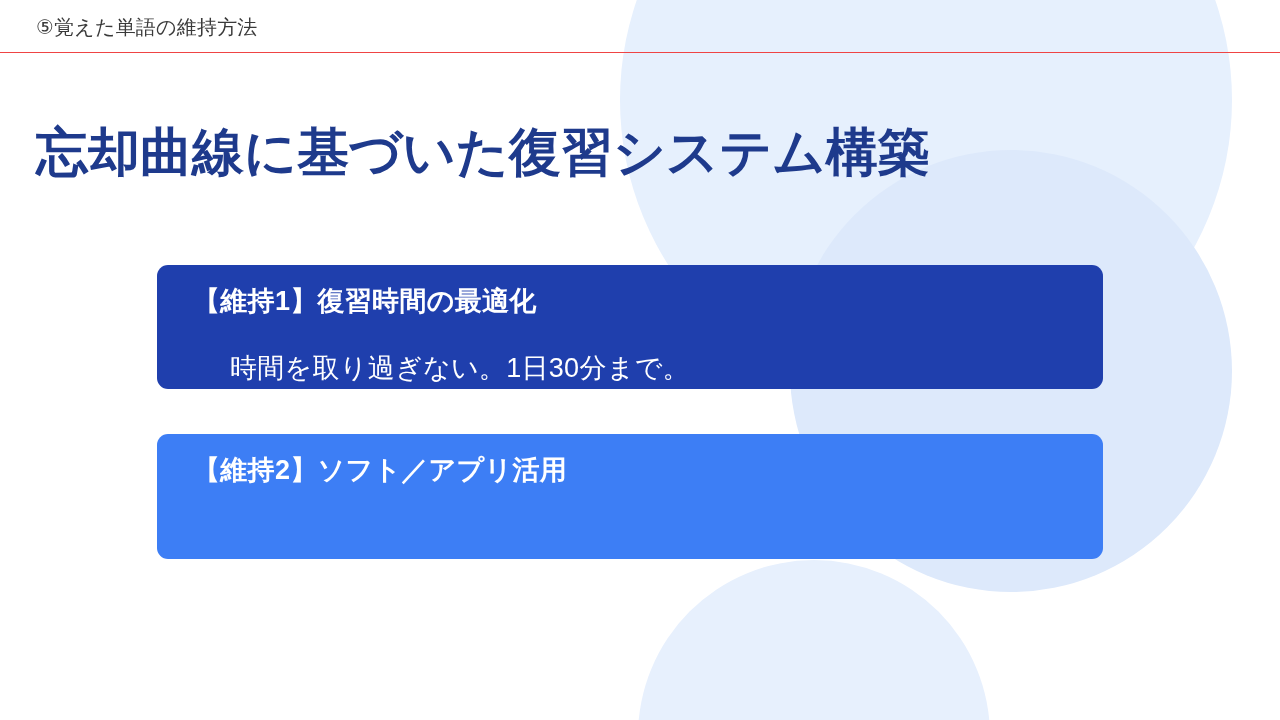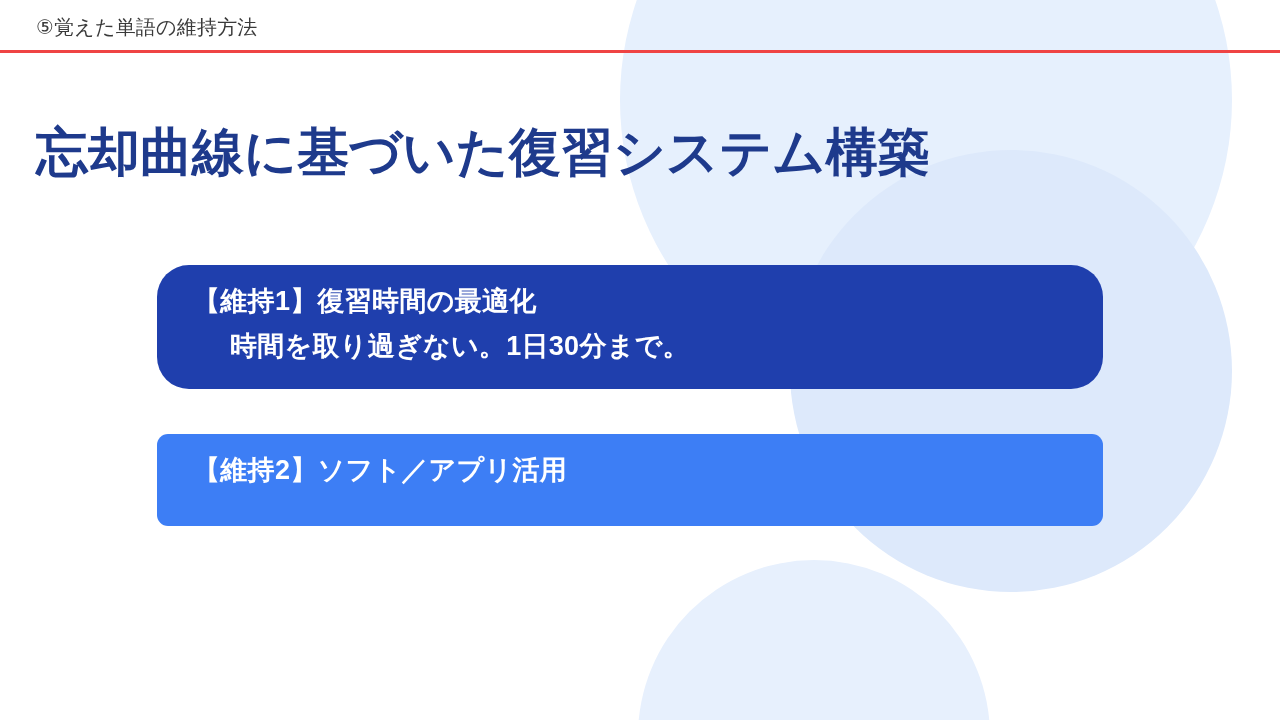--- a/index.html
+++ b/index.html
@@ -58,21 +58,21 @@
   }
 
   
   .header-bar {
     position: absolute;
     left: 0;
     top: 0;
     width: 1280px;
     height: 53px;
     z-index: 3;
-    border-bottom: 3px solid #ef4444;
+    border-bottom: 1px solid #ef4444;
     box-sizing: border-box;
     background: transparent;
   }
   .header-label {
     position: absolute;
     left: 36px;
     top: 13px;
     font-size: 20px;
     line-height: 28px;
     color: #3a3a3a;
@@ -106,41 +106,40 @@
     position: relative;
     width: 946px;
     box-sizing: border-box;
     border-radius: 11px;
     padding: 16px 26px 20px 36px;
     color: #ffffff;
   }
   .card--primary {
     background: #1f3fad;
     height: 124px;
-    border-radius: 32px;
   }
   .card--secondary {
     background: #3d7ef5;
-    height: 92px;
+    height: 125px;
     margin-top: 45px;
   }
   .card-heading {
     font-size: 27px;
     line-height: 40px;
     font-weight: 700;
     color: #ffffff;
     white-space: nowrap;
     letter-spacing: 0.3px;
   }
   .card-body {
-    margin-top: 6px;
+    margin-top: 28px;
     padding-left: 37px;
     font-size: 27px;
     line-height: 38px;
-    font-weight: 700;
+    font-weight: 400;
     color: #ffffff;
     white-space: nowrap;
     letter-spacing: 0.3px;
   }
 </style>
 </head>
 <body>
 
 <div class="slide">
 

